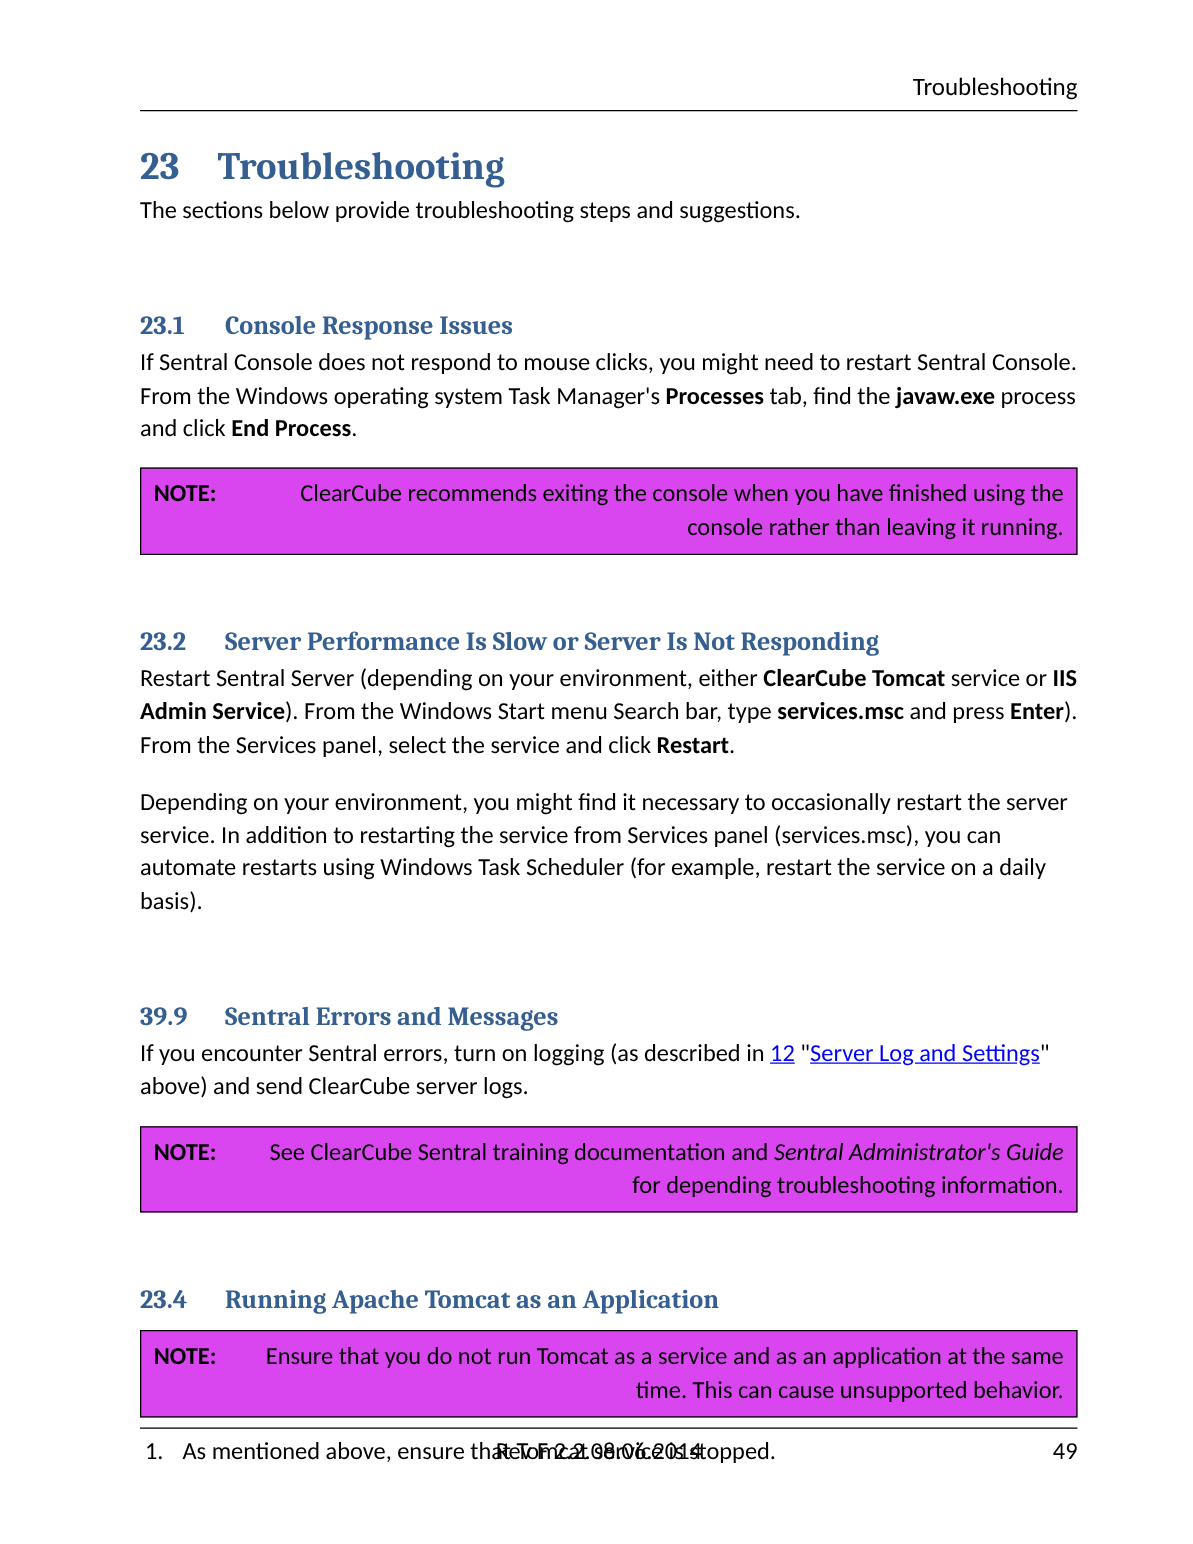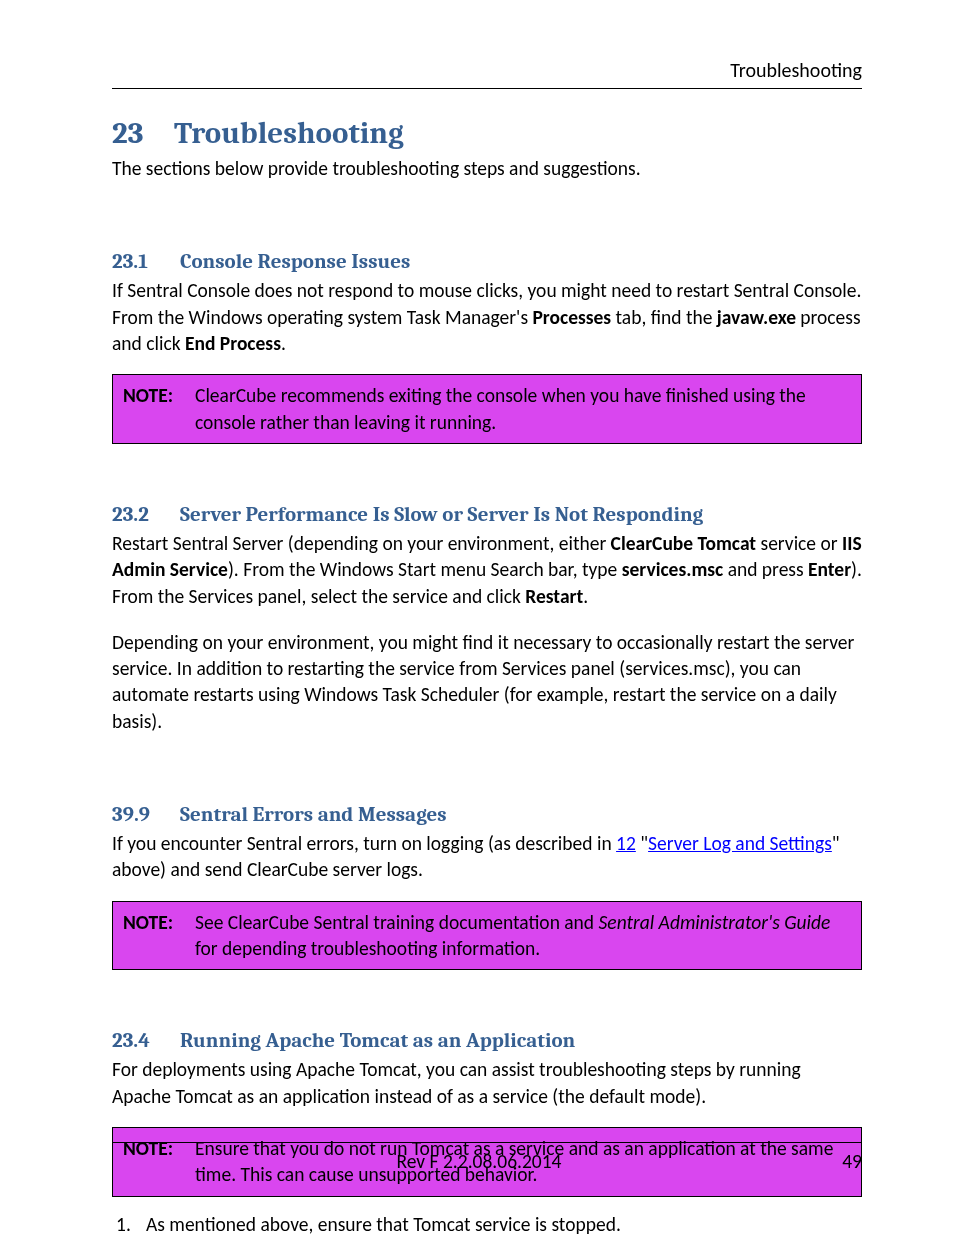--- a/index.html
+++ b/index.html
@@ -55,20 +55,21 @@
     font-size: 19.5px;
     line-height: 1.35;
     display: flex;
   }
   .note-label {
     font-weight: bold;
     flex: 0 0 72px;
   }
   .note-text {
     flex: 1;
+    text-align: right;
   }
   b { font-weight: bold; }
   i { font-style: italic; }
   a.doclink {
     color: #0000ff;
     text-decoration: underline;
   }
   ol.steps {
     list-style: none;
     font-size: 19.5px;
@@ -157,21 +158,20 @@
     <div class="note-text">
       <span>See ClearCube Sentral training documentation and </span><i>Sentral Administrator's Guide</i><span> for depending troubleshooting information.</span>
     </div>
   </div>
 
   <div class="sec-gap"></div>
 
   <div class="h2">
     <span class="num">23.4</span><span>Running Apache Tomcat as an Application</span>
   </div>
-  <p class="body">For deployments using Apache Tomcat, you can assist troubleshooting steps by running Apache Tomcat as an application instead of as a service (the default mode).</p>
   <div style="height:8px"></div>
   <div class="note-box">
     <div class="note-label">NOTE:</div>
     <div class="note-text">Ensure that you do not run Tomcat as a service and as an application at the same time. This can cause unsupported behavior.</div>
   </div>
 
   <ol class="steps">
     <li>
       <span class="listnum">1.</span><span>As mentioned above, ensure that Tomcat service is stopped.</span>
     </li>

